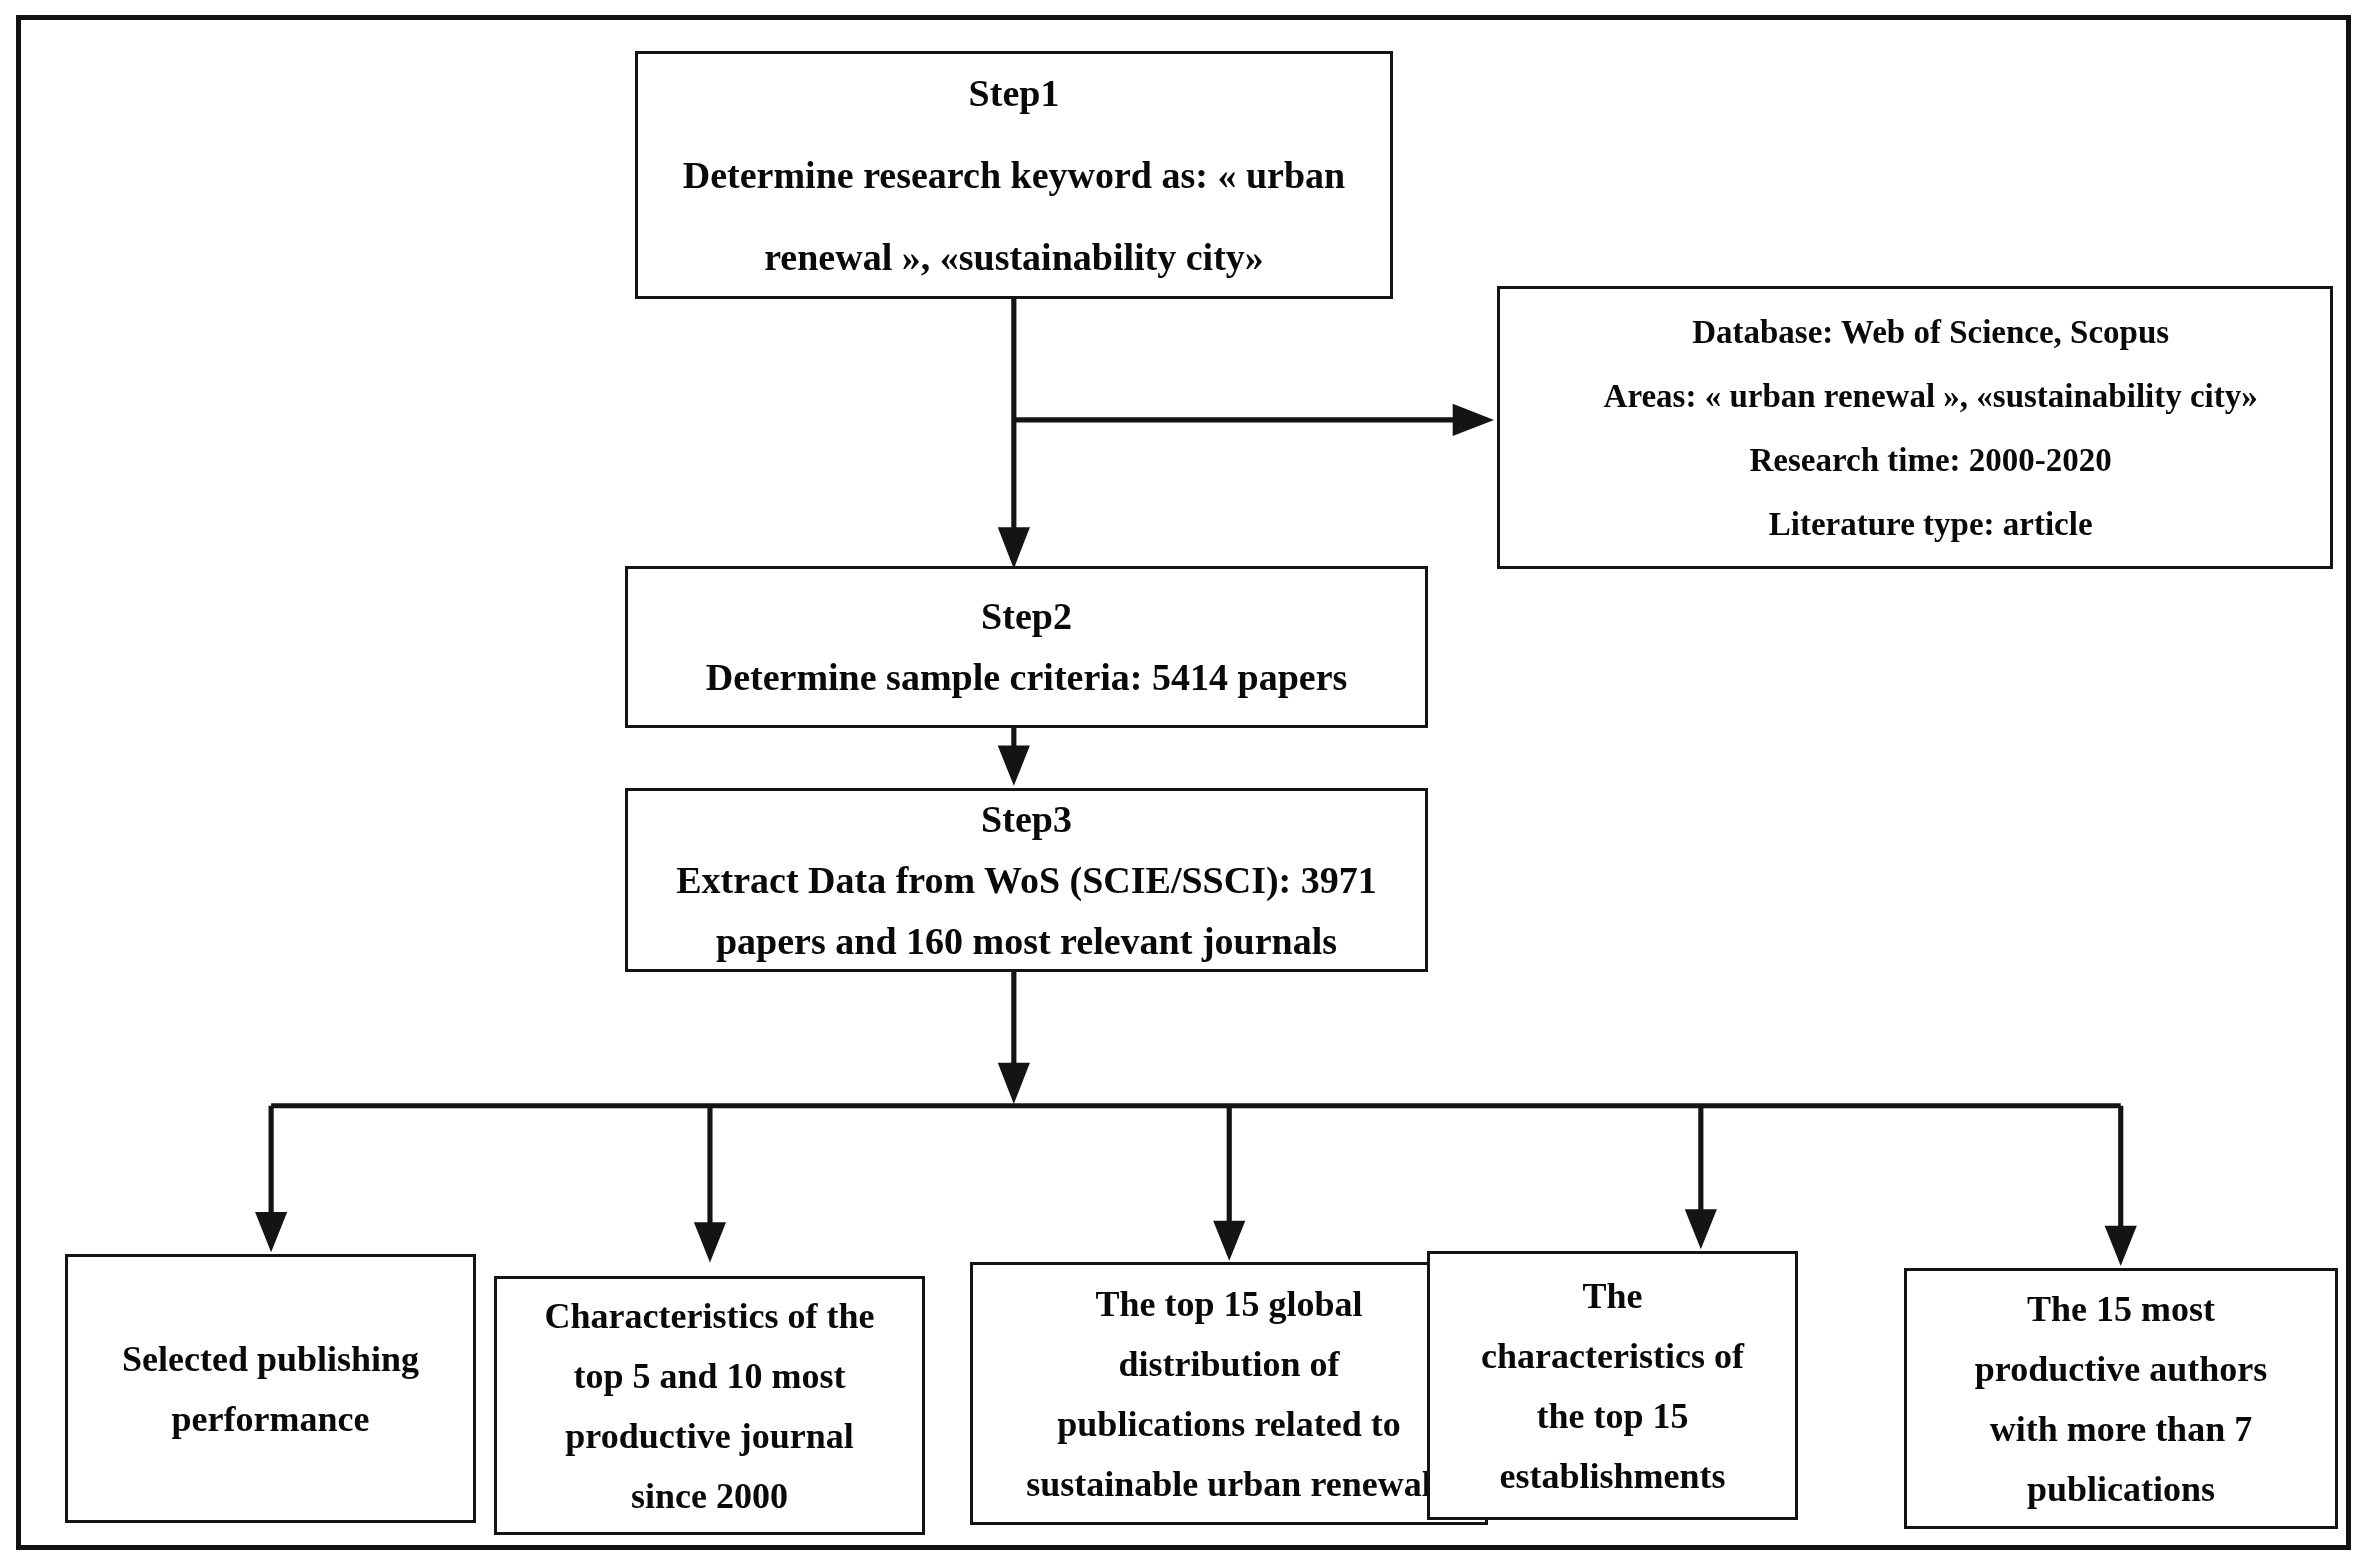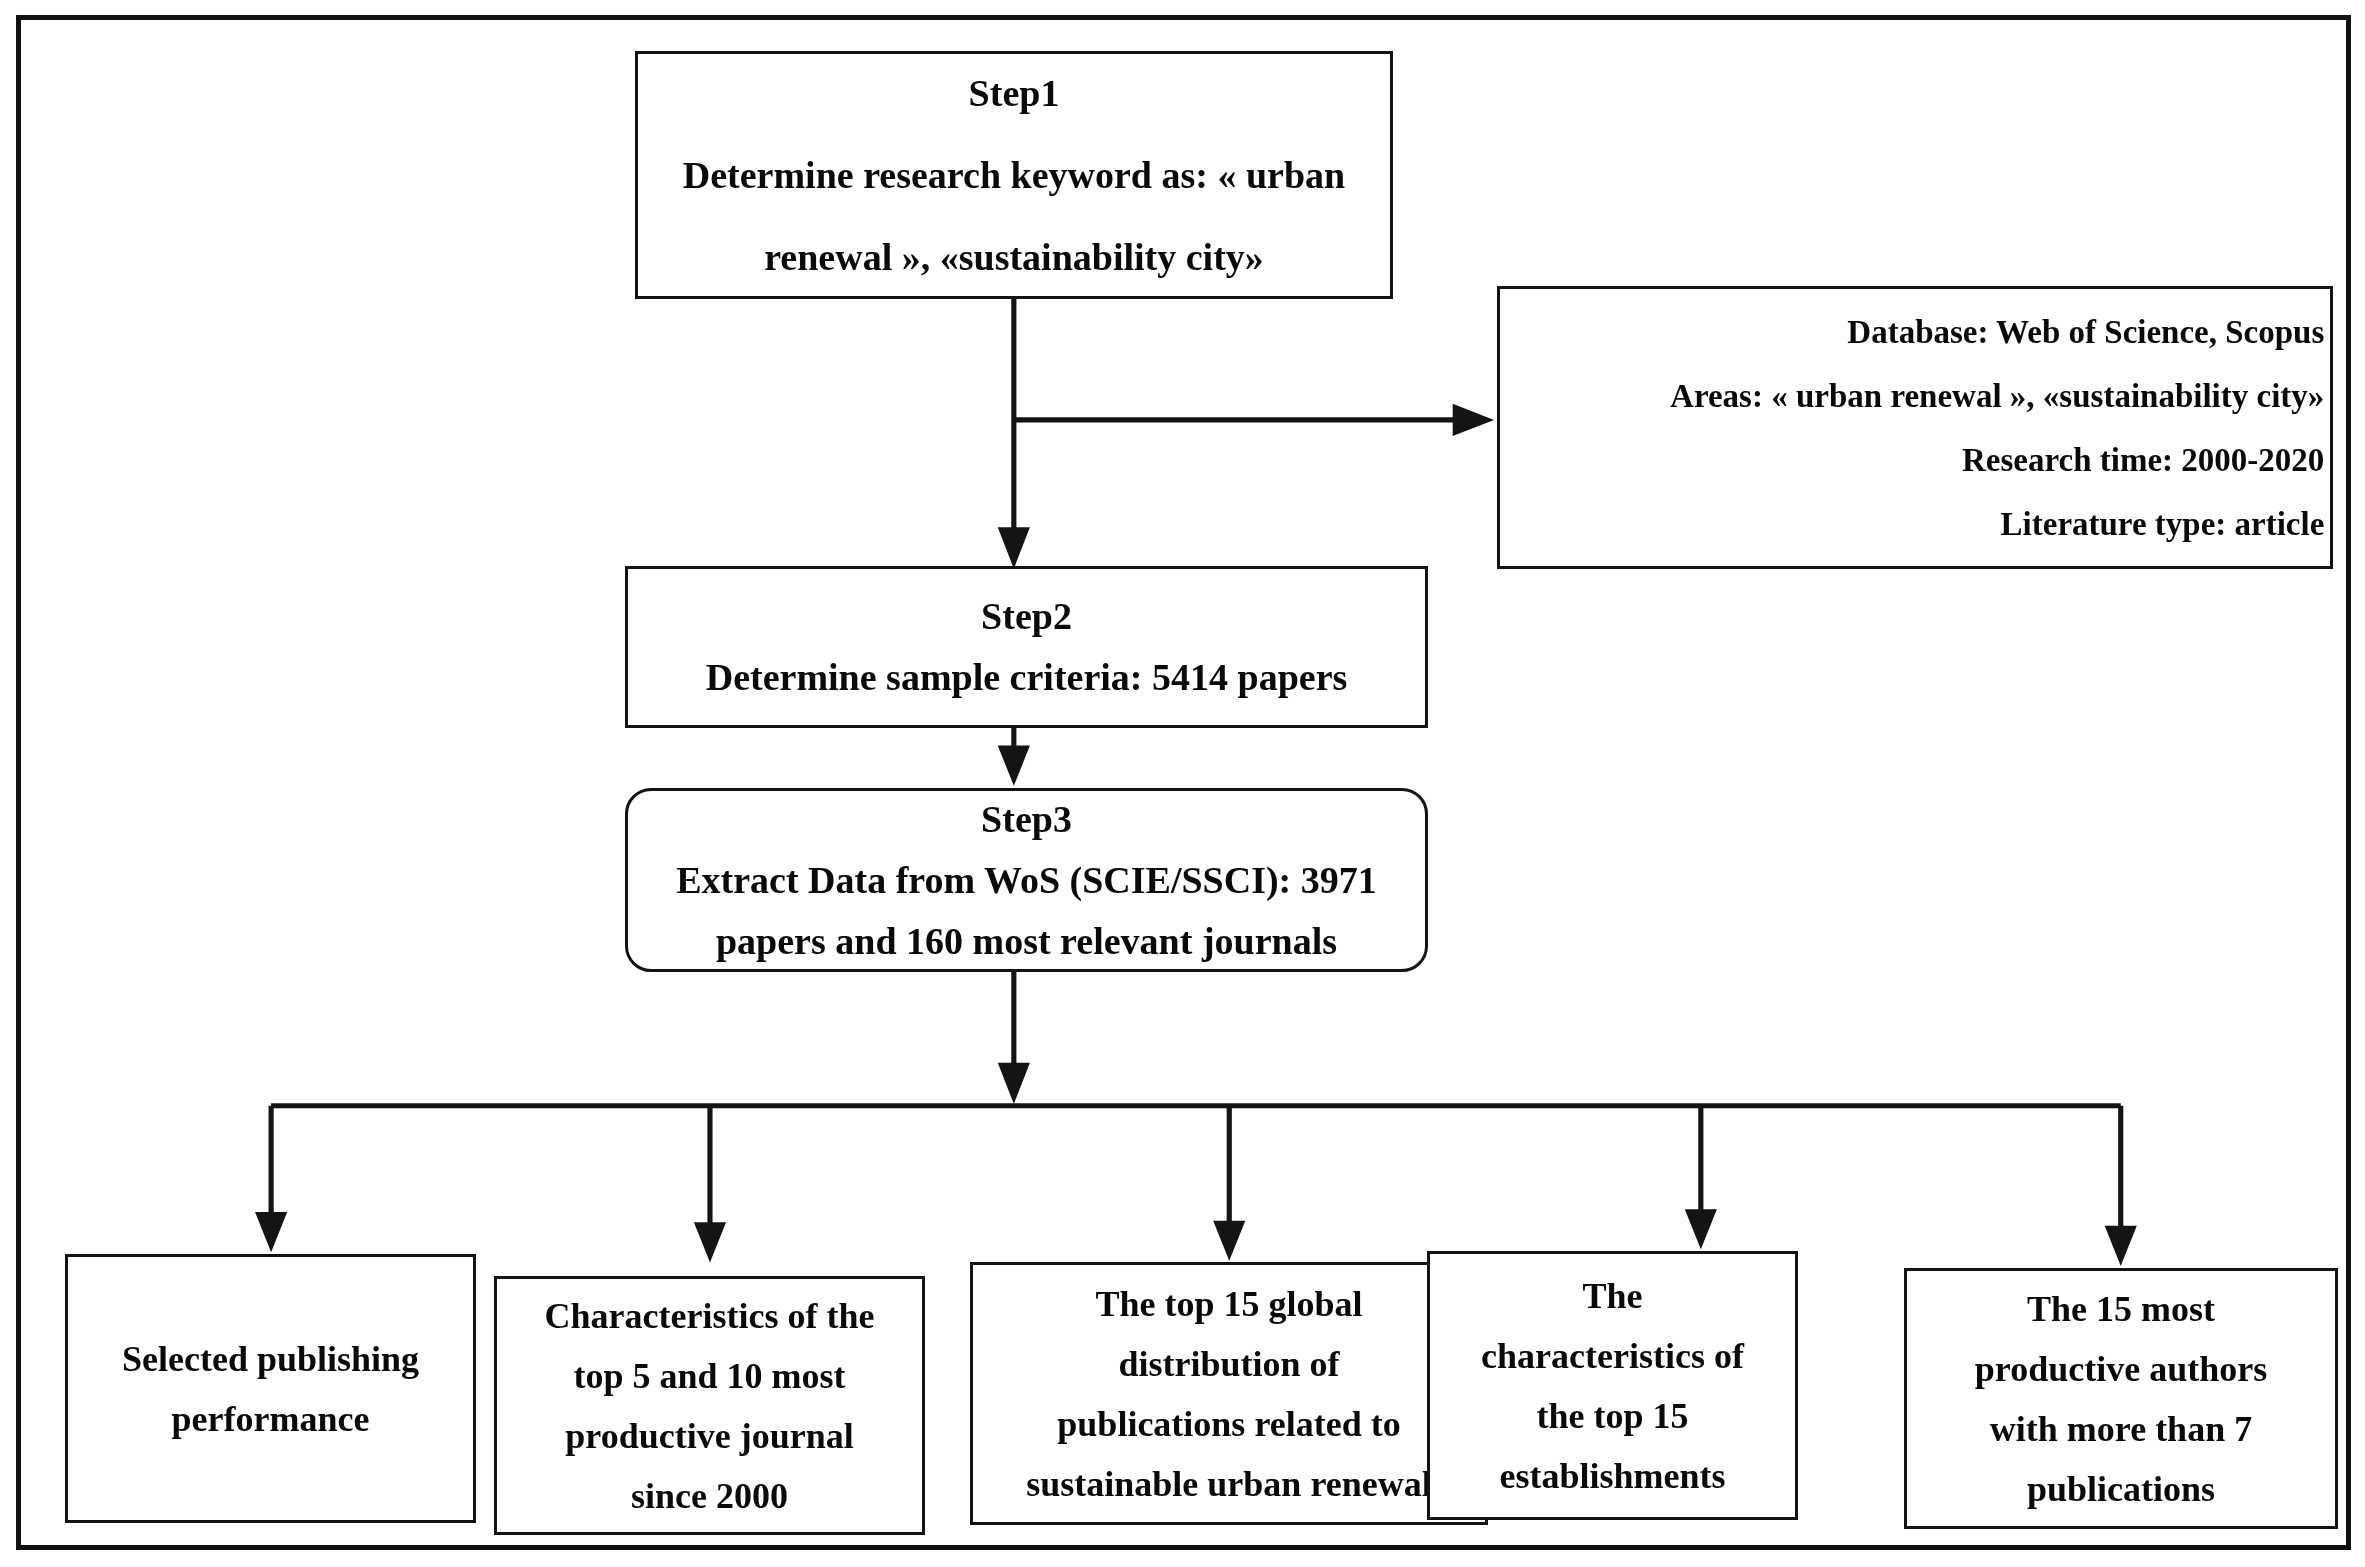--- a/index.html
+++ b/index.html
@@ -15,24 +15,24 @@
     color:#0a0a0a;
   }
   .boxtext{
     white-space:pre-line;text-align:center;font-weight:bold;color:#0a0a0a;
     letter-spacing:0;width:100%;
   }
   
   #step1{left:635px;top:51px;width:758px;height:248px;}
   #step1 .boxtext{font-size:38px;line-height:82px;}
   #criteria{left:1497px;top:286px;width:836px;height:283px;justify-content:flex-start;}
-  #criteria .boxtext{font-size:33px;line-height:64px;text-align:right;padding-left:37px;padding-right:5.7px;}
+  #criteria .boxtext{font-size:33px;line-height:64px;text-align:center;padding-left:37px;padding-right:5.7px;}
   #step2{left:625px;top:566px;width:803px;height:162px;}
   #step2 .boxtext{font-size:38px;line-height:61px;}
-  #step3{left:625px;top:788px;width:803px;height:184px;border-radius:26px;}
+  #step3{left:625px;top:788px;width:803px;height:184px;}
   #step3 .boxtext{font-size:38px;line-height:61px;}
   
   .outcome .boxtext{font-size:36px;line-height:60px;}
   #outcome1{left:65px;top:1254px;width:411px;height:269px;}
   #outcome2{left:494px;top:1264px;width:431px;height:259px;margin-top:12px;}
   #outcome3{left:970px;top:1262px;width:518px;height:263px;}
   #outcome4{left:1427px;top:1251px;width:371px;height:269px;}
   #outcome5{left:1904px;top:1268px;width:434px;height:261px;}
   #connectors{position:absolute;left:0;top:0;width:2366px;height:1567px;}
 </style>

